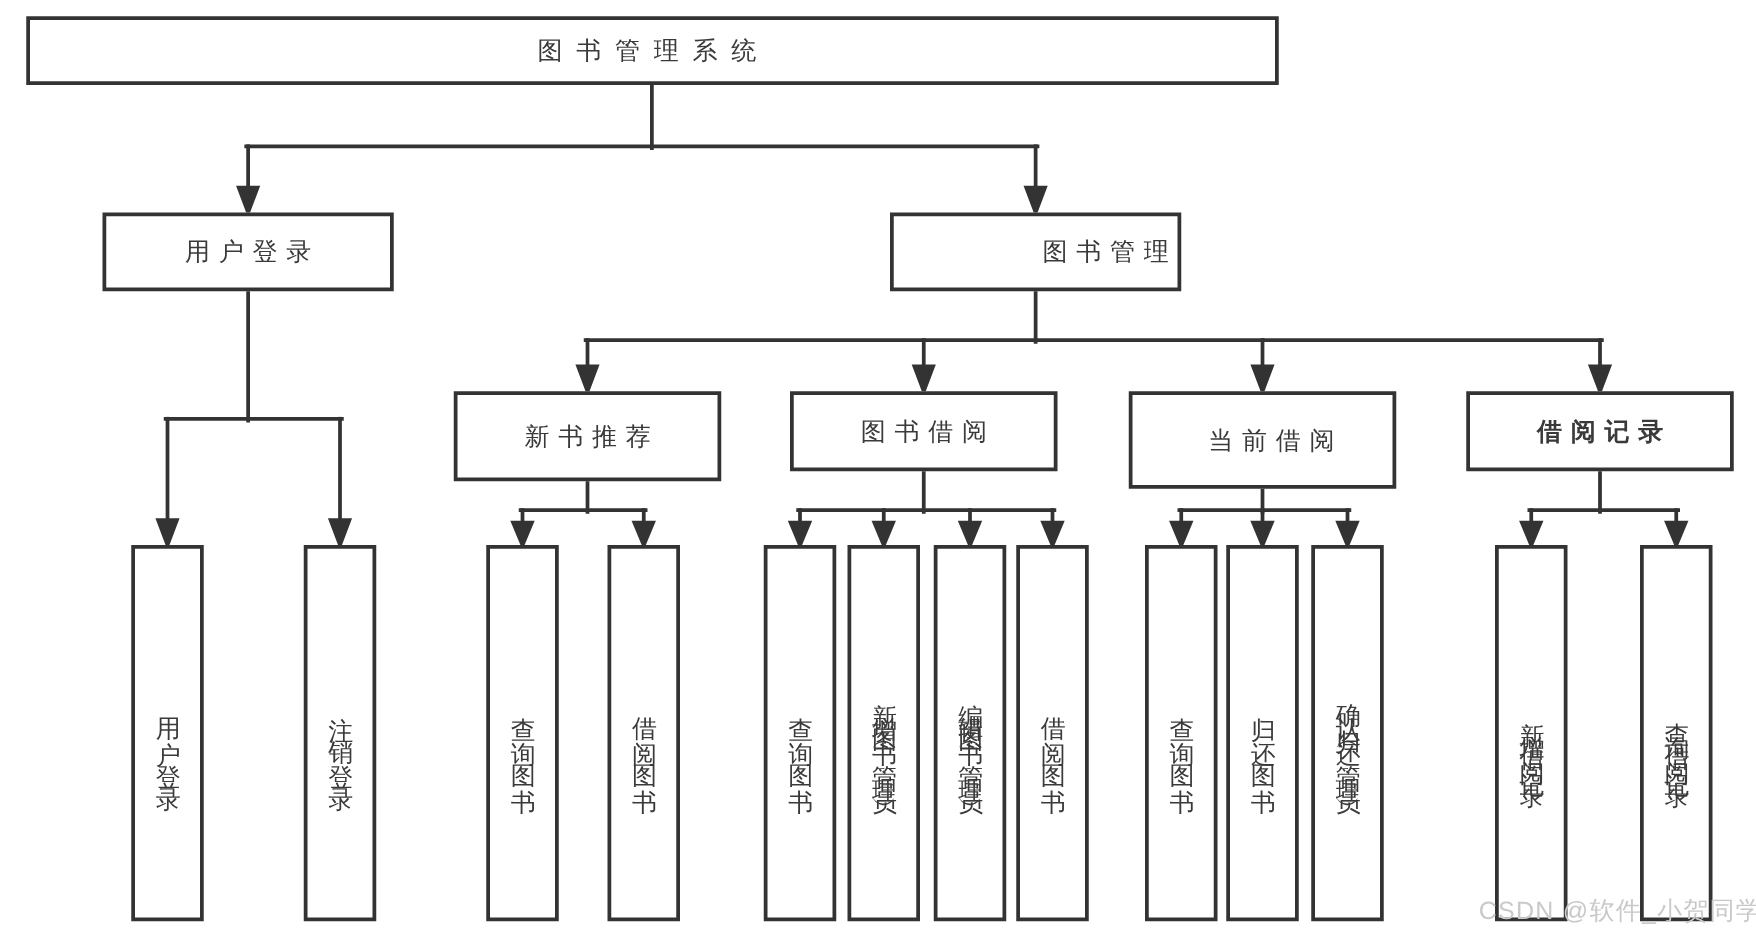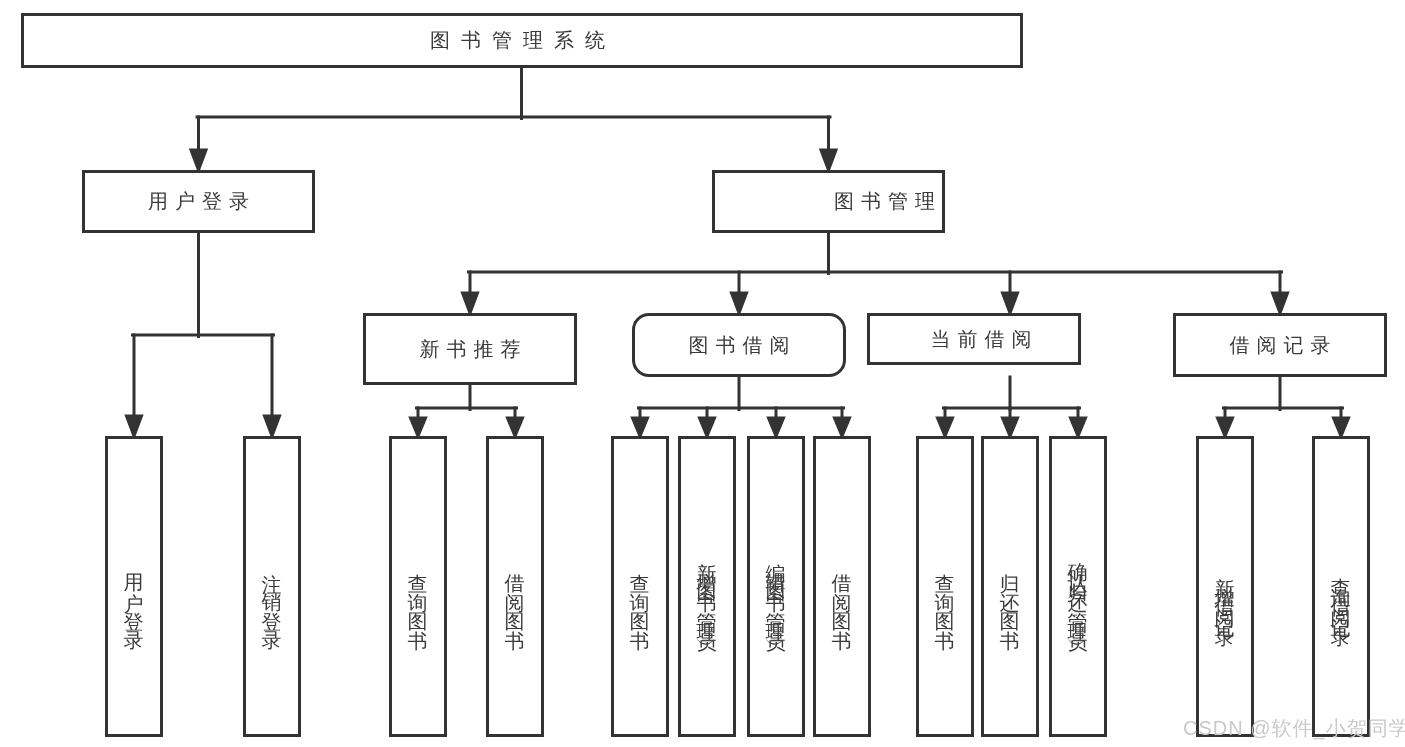--- a/index.html
+++ b/index.html
@@ -116,27 +116,27 @@
   <div class="box hbox" style="left:82px; top:170px; width:233px; height:63px;">
     <span>用户登录</span>
   </div>
   <div class="box hbox" style="left:712px; top:170px; width:233px; height:63px;justify-content:flex-end;">
     <span>图书管理</span>
   </div>
 
   <div class="box hbox" style="left:363px; top:313px; width:214px; height:72px;">
     <span>新书推荐</span>
   </div>
-  <div class="box hbox" style="left:632px; top:313px; width:214px; height:64px;border-radius:17px;">
+  <div class="box hbox" style="left:632px; top:313px; width:214px; height:64px;">
     <span>图书借阅</span>
   </div>
-  <div class="box hbox" style="left:867px; top:313px; width:214px; height:52px;padding-left:21px;">
+  <div class="box hbox" style="left:903px; top:313px; width:214px; height:78px;padding-left:21px;">
     <span>当前借阅</span>
   </div>
-  <div class="box hbox" style="left:1173px; top:313px; width:214px; height:64px;">
+  <div class="box hbox" style="left:1173px; top:313px; width:214px; height:64px;font-weight:bold;">
     <span>借阅记录</span>
   </div>
 
   <div class="box vbox" style="left:105px; top:436px; width:58px; height:301px;">
     <span class="vlbl">用户登录</span>
   </div>
   <div class="box vbox" style="left:243px; top:436px; width:58px; height:301px;">
     <span class="vlbl">注销登录</span>
   </div>
 

